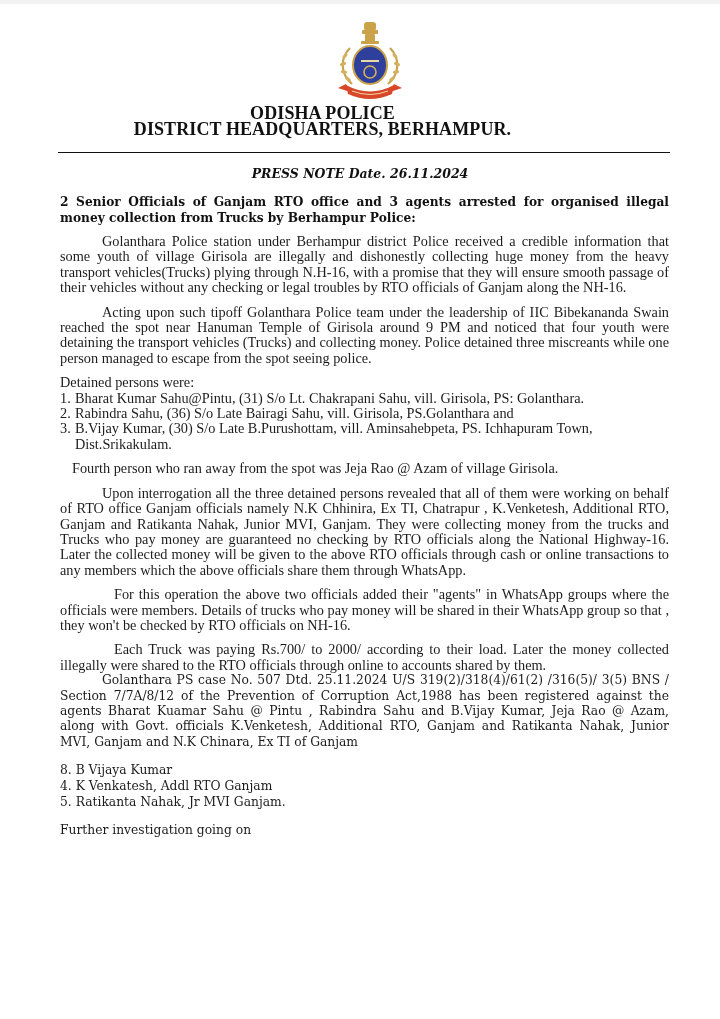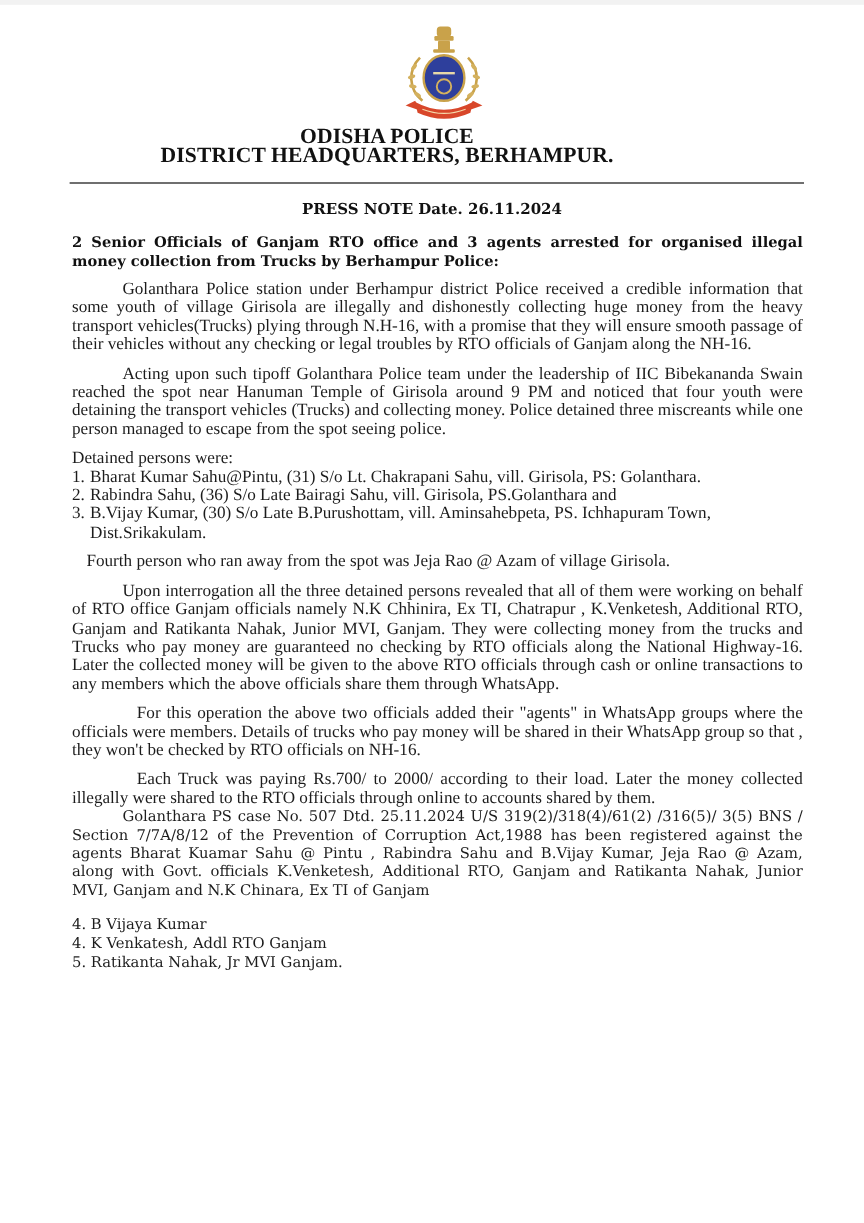--- a/index.html
+++ b/index.html
@@ -52,20 +52,21 @@
     .press-note {
       position: absolute;
       left: 0;
       top: 166px;
       width: 720px;
       text-align: center;
       font-family: "DejaVu Serif", serif;
       font-weight: bold;
       font-size: 12.5px;
       color: #111;
+      font-style: italic;
     }
     .content {
       position: absolute;
       left: 60px;
       top: 194px;
       width: 609px;
       font-size: 12.2px;
       line-height: 15px;
     }
     .headline {
@@ -212,19 +213,20 @@
 
   <p class="para indent-wide">For this operation the above two officials added their "agents" in WhatsApp groups where the officials were members. Details of trucks who pay money will be shared in their WhatsApp group so that , they won't be checked by RTO officials on NH-16.</p>
   <div class="gap-s"></div>
 
   <p class="para indent-wide">Each Truck was paying  Rs.700/  to 2000/  according to their load. Later the money collected illegally were shared to the RTO officials through online to accounts shared by them.</p>
 
   <p class="dejavu-para indent">Golanthara PS case No. 507 Dtd. 25.11.2024 U/S 319(2)/318(4)/61(2) /316(5)/ 3(5) BNS / Section 7/7A/8/12 of the Prevention of Corruption Act,1988 has been registered against the agents Bharat Kuamar  Sahu @ Pintu , Rabindra Sahu and B.Vijay Kumar,  Jeja Rao @ Azam, along with Govt. officials K.Venketesh,  Additional RTO, Ganjam and Ratikanta Nahak, Junior MVI, Ganjam and N.K Chinara, Ex TI of Ganjam</p>
   <div class="gap-m"></div>
 
   <ul class="arrested-list">
-    <li>4. B Vijaya Kumar</li>
+    <li>8. B Vijaya Kumar</li>
     <li>4. K Venkatesh, Addl RTO Ganjam</li>
     <li>5. Ratikanta Nahak, Jr MVI Ganjam.</li>
   </ul>
   <div class="gap-m"></div>
 
+  <div class="closing">Further investigation going on</div>
 </div>
 
 </body></html>

